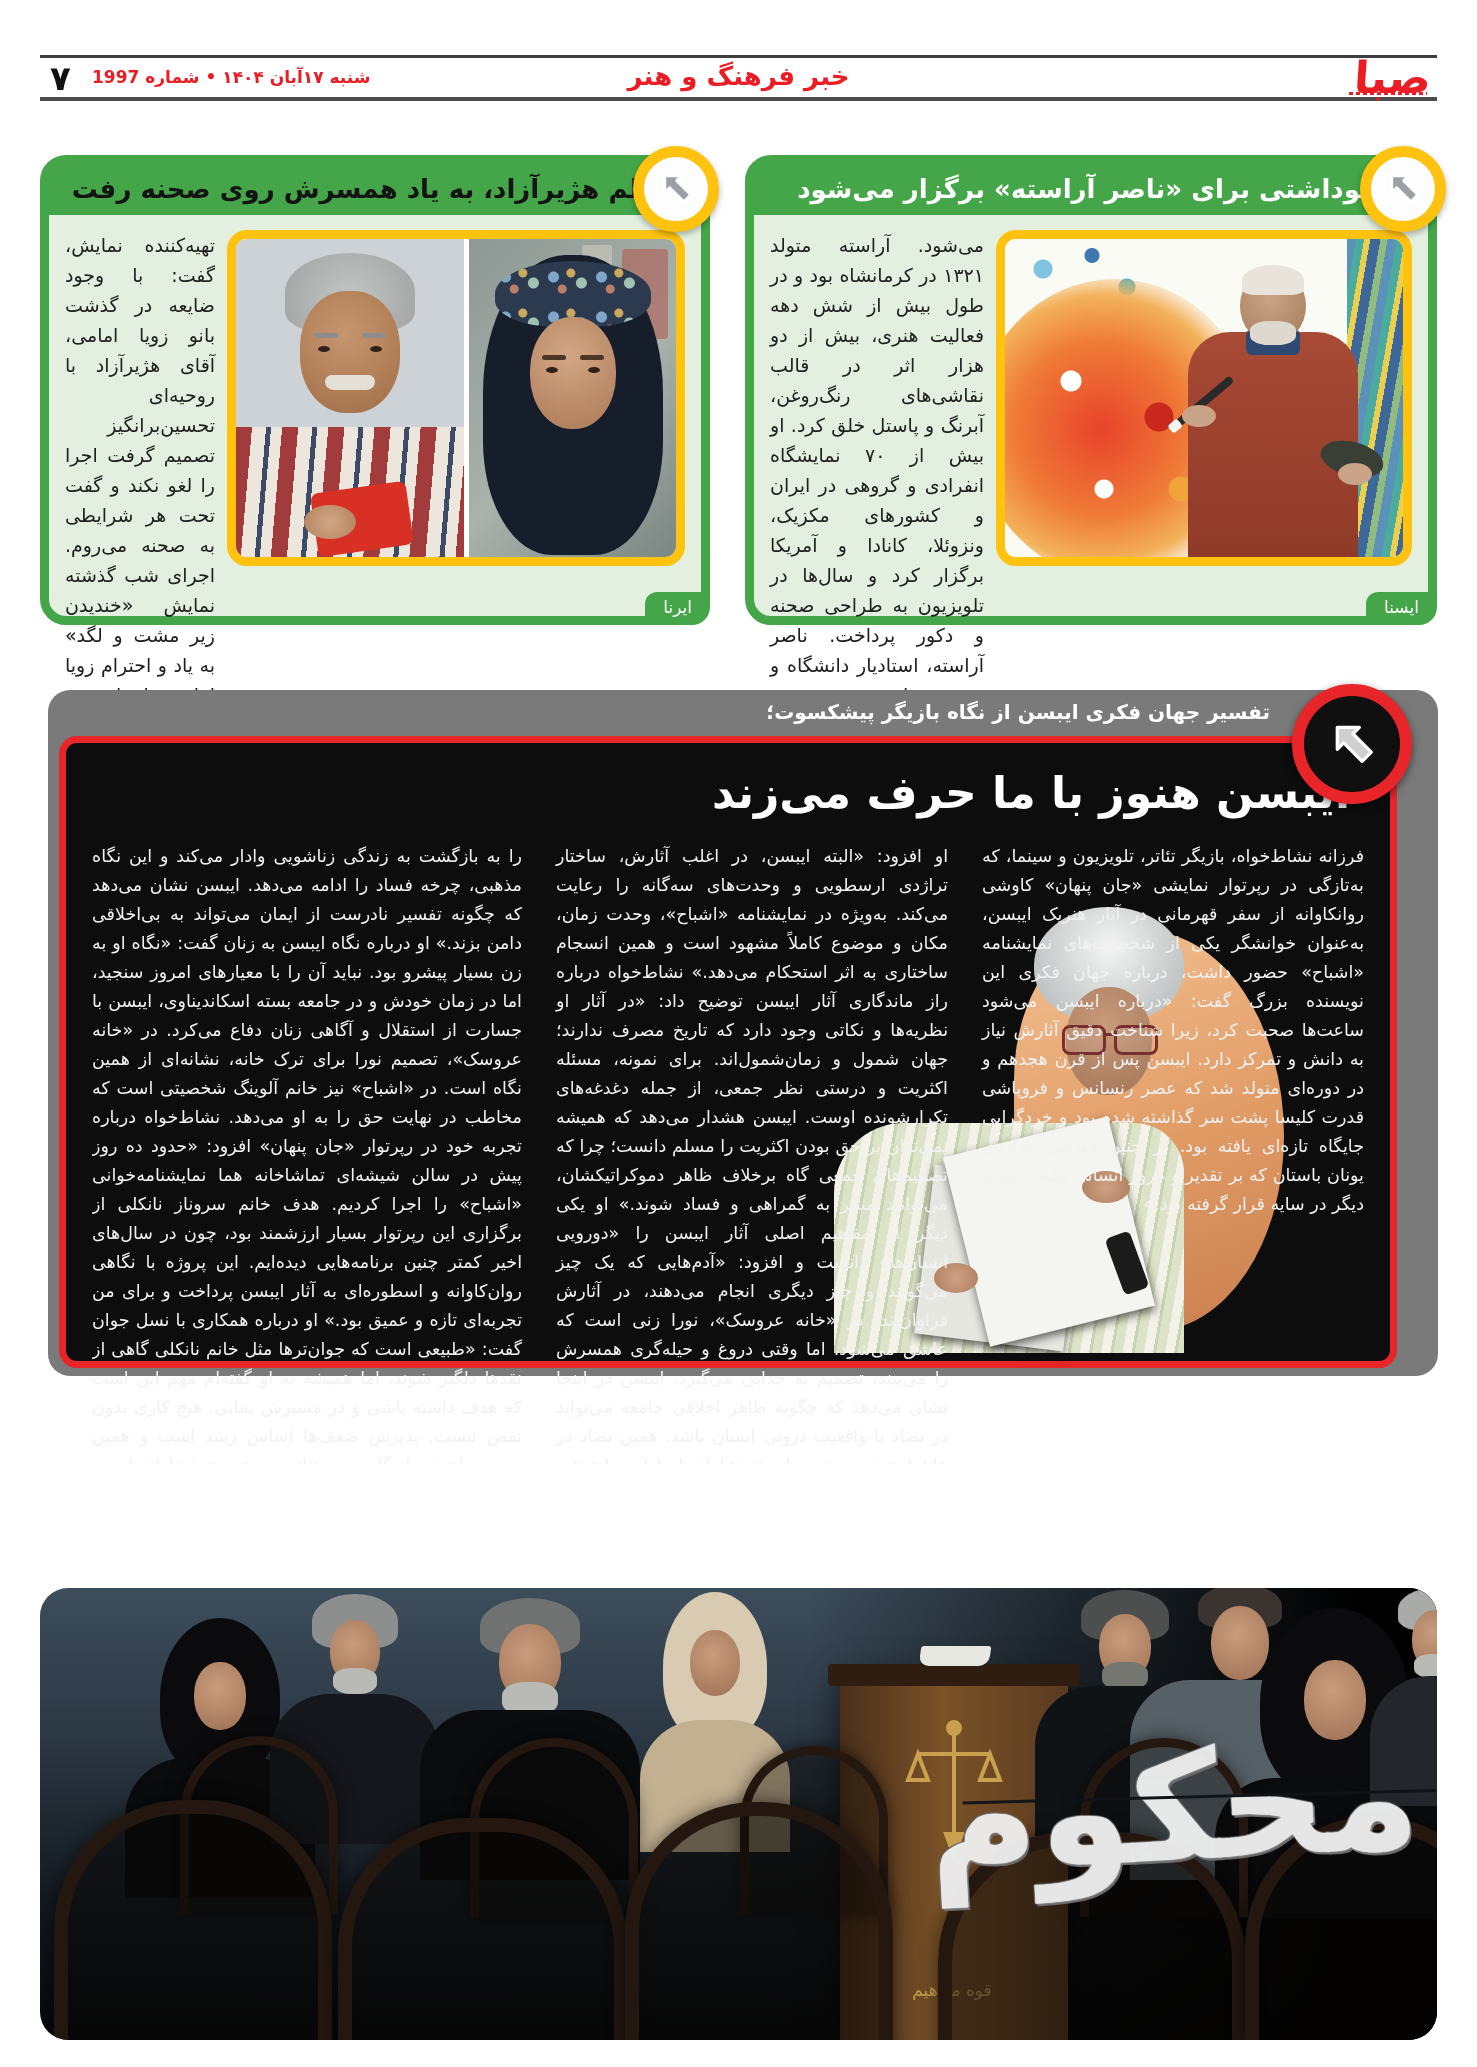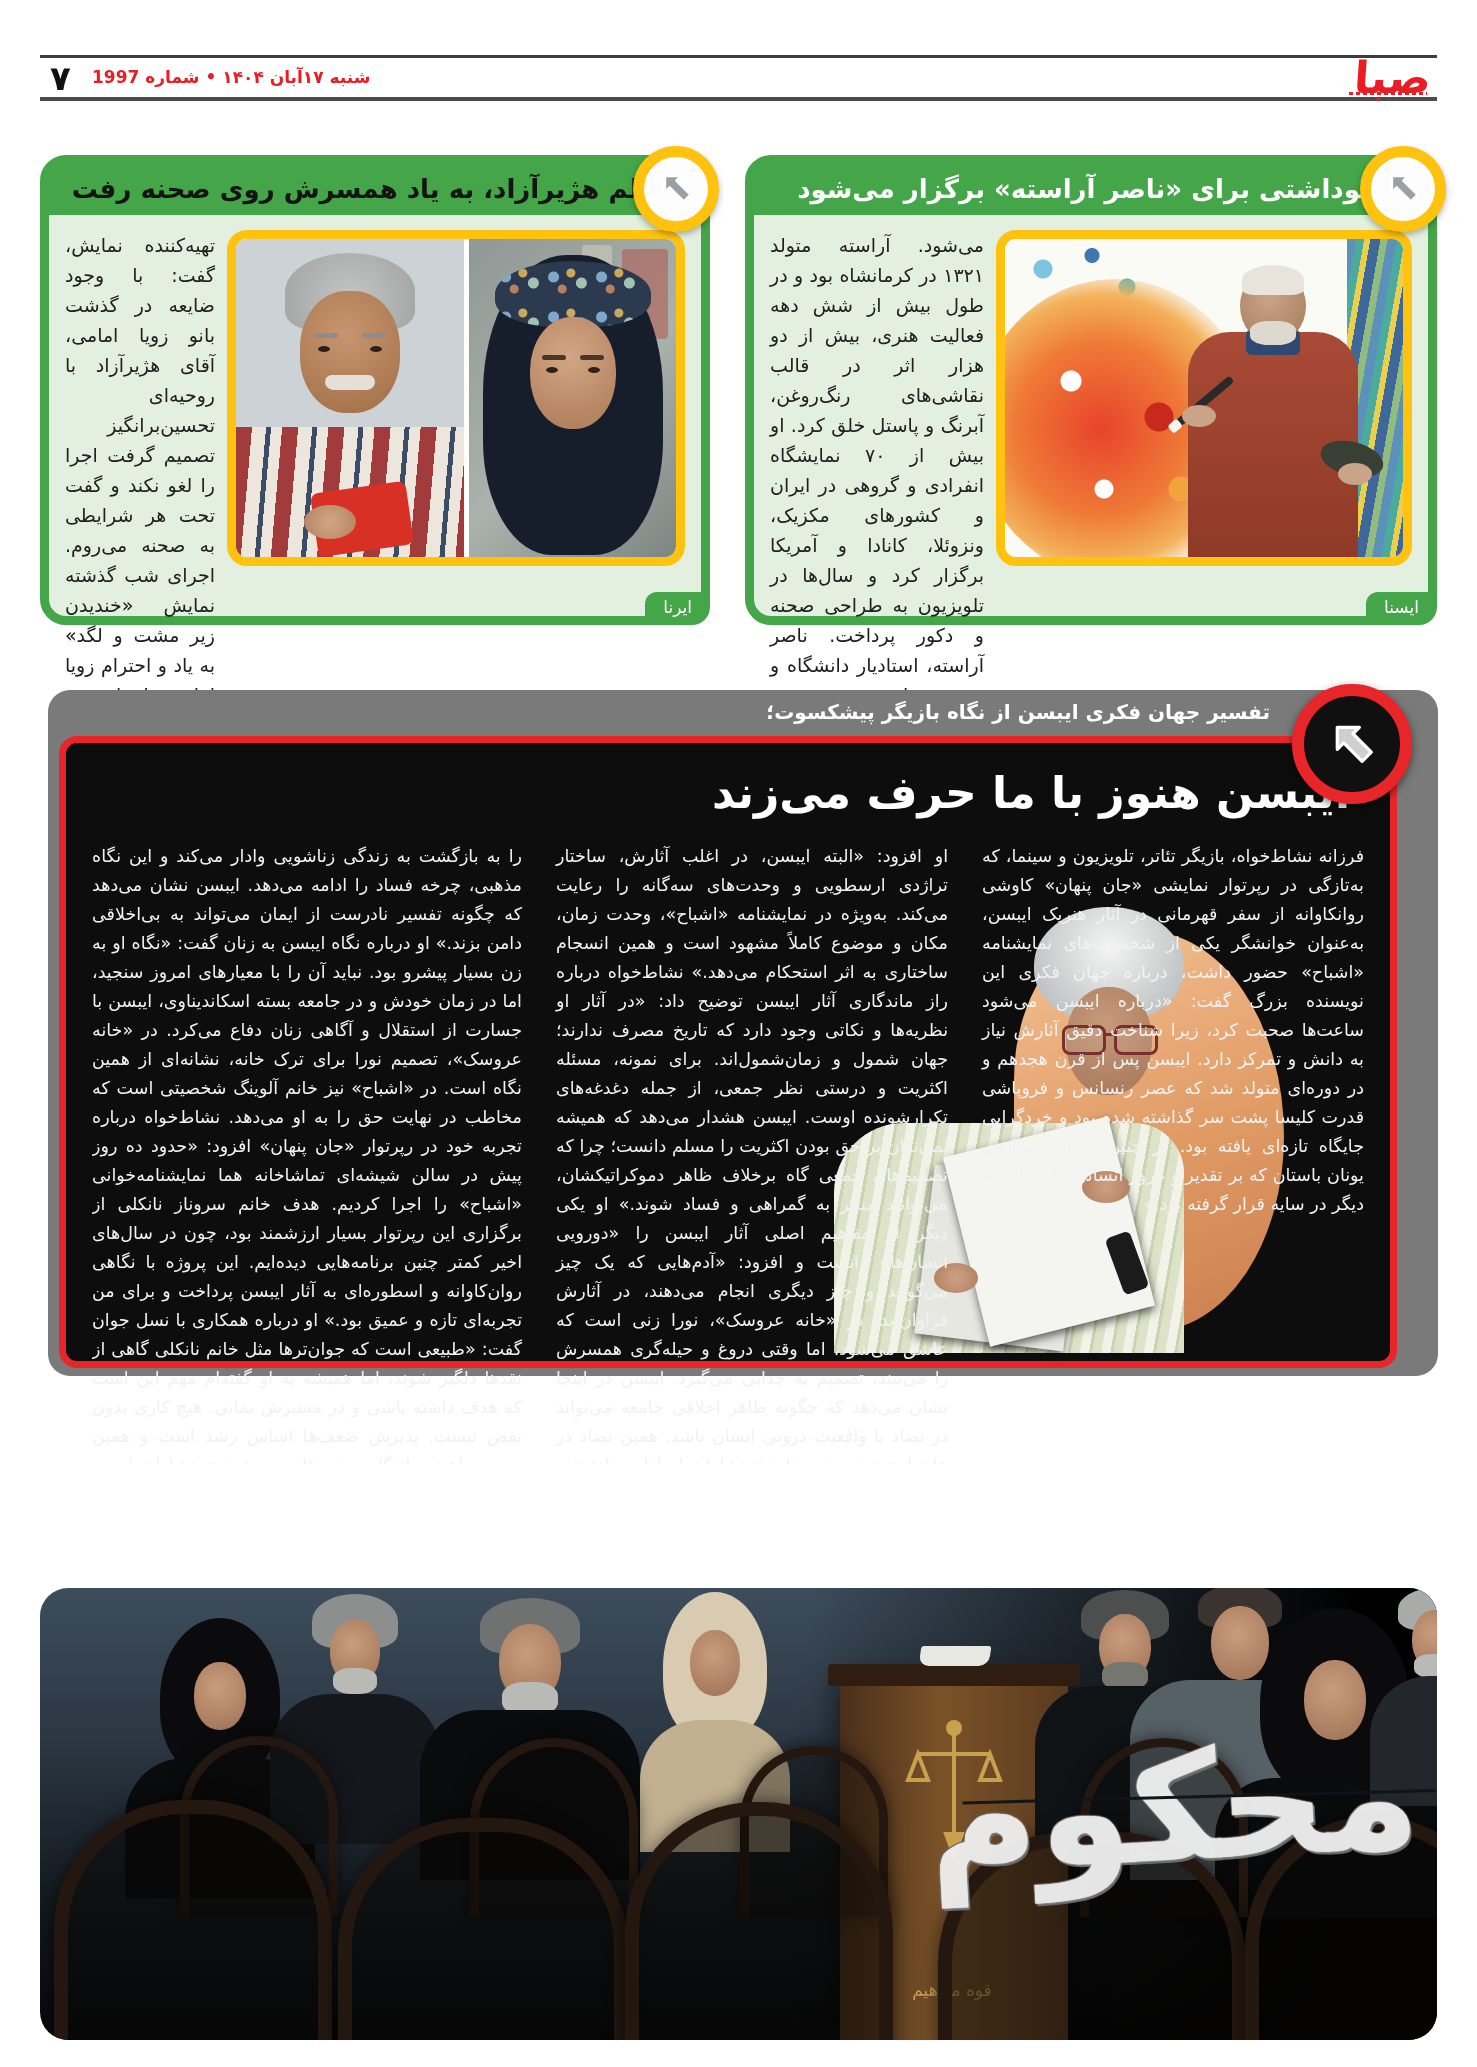--- a/index.html
+++ b/index.html
@@ -143,20 +143,21 @@
 </style>
 </head>
 <body>
 
 <div class="page">
 
   <div class="rule top"></div>
   <div class="rule bottom"></div>
   <div class="page-num">۷</div>
   <div class="issue-line">شنبه ۱۷آبان ۱۴۰۴ • شماره 1997</div>
+  <div class="section-title">خبر فرهنگ و هنر</div>
   <div class="brand">صبا</div>
   <div class="brand-sub"></div>
 
   <div class="card-green" style="left:40px;width:670px;">
     <div class="badge">
       <span>
         <svg class="arrow-svg" viewBox="0 0 40 40" width="40" height="40">
           <path d="M4 20 L16 8 L16 15 L36 15 L36 25 L16 25 L16 32 Z" fill="#9aa0a6" stroke="#ffffff" stroke-width="3" stroke-linejoin="round"></path>
         </svg>
       </span>

